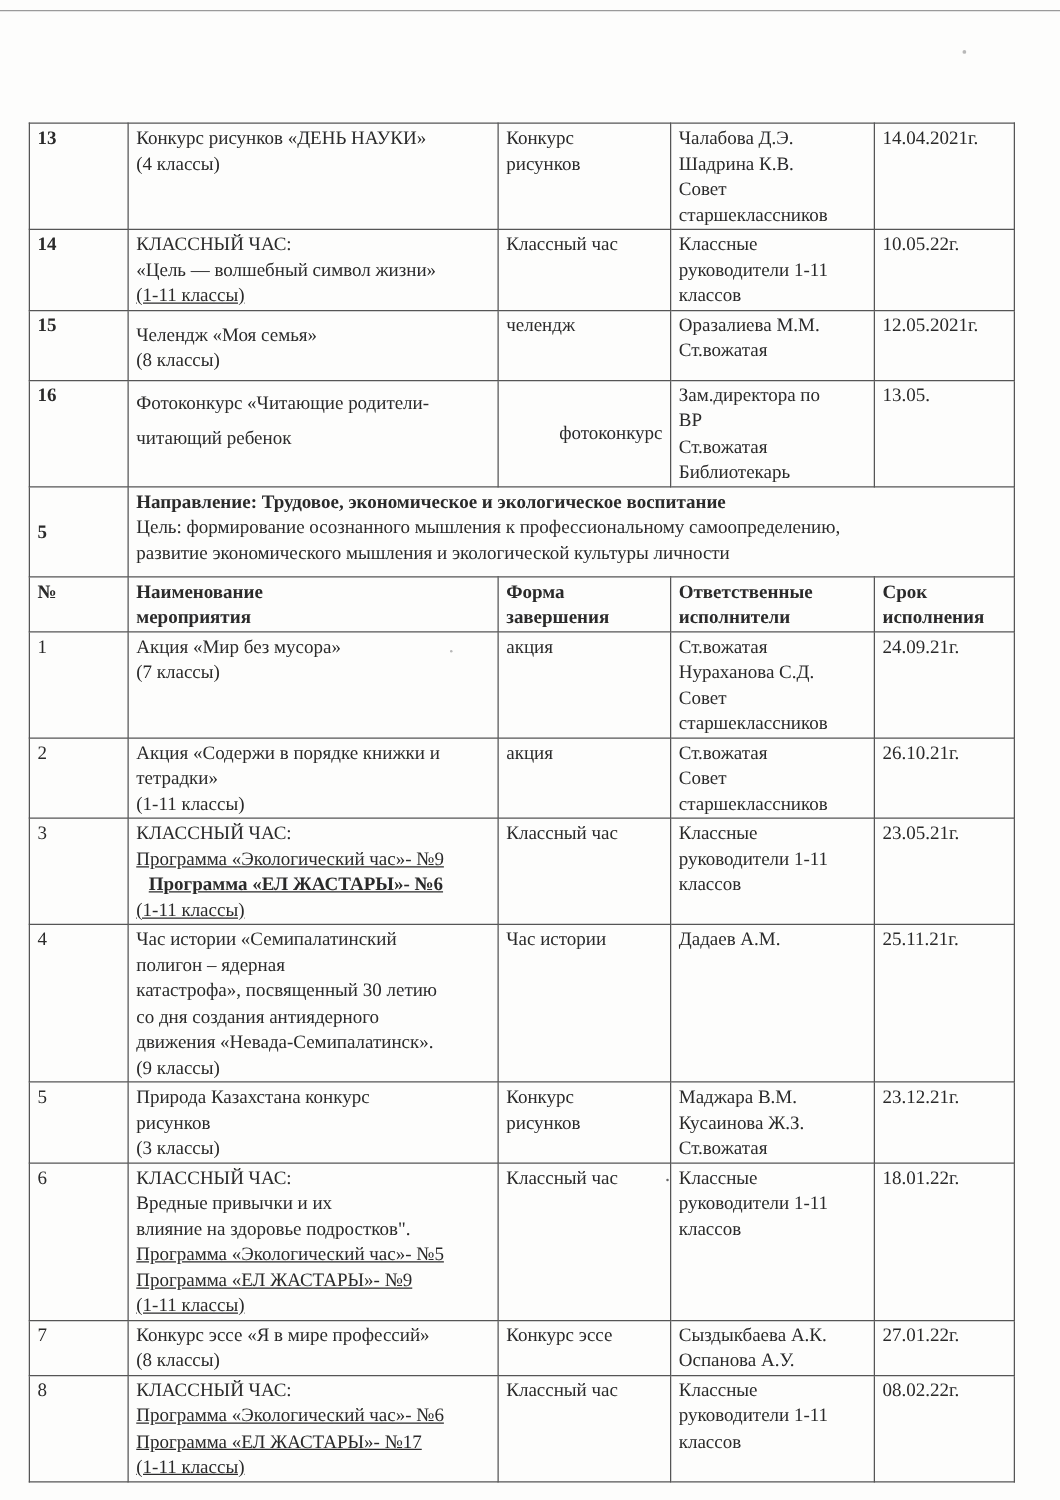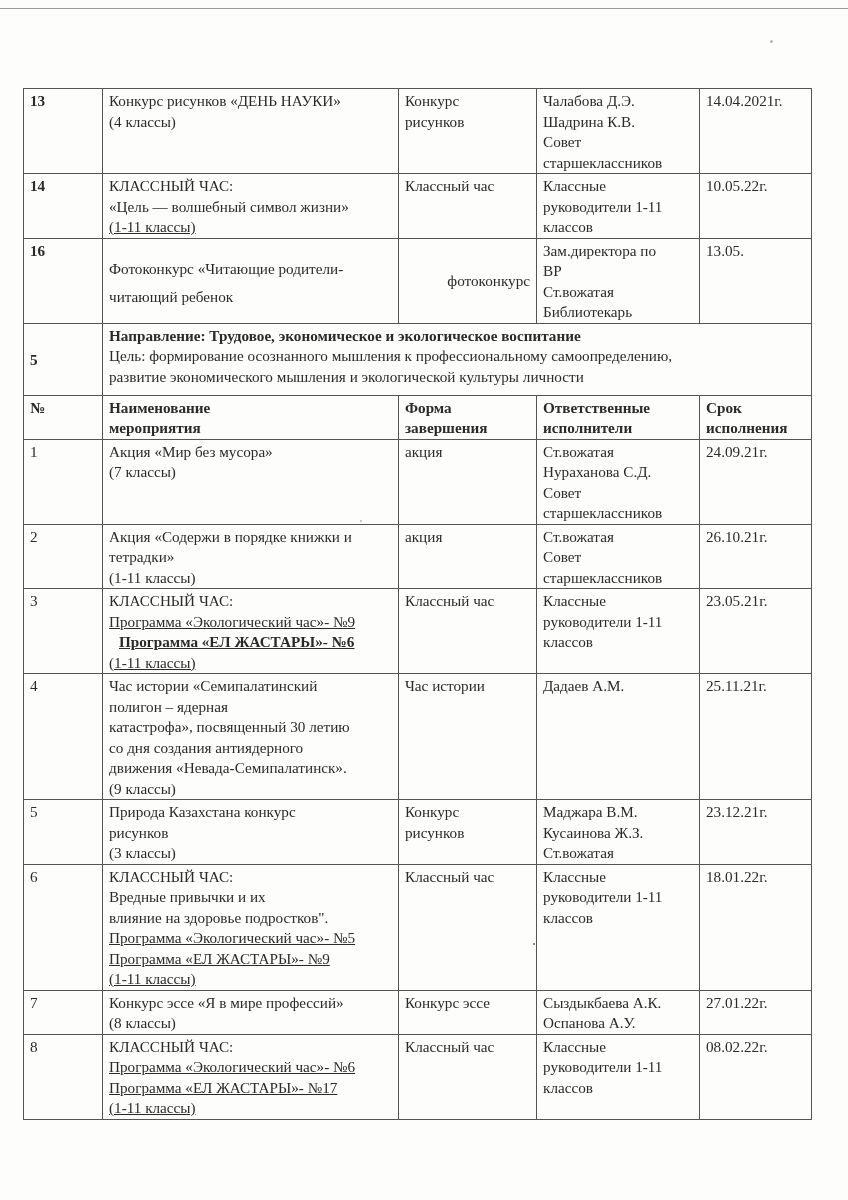--- a/index.html
+++ b/index.html
@@ -8,21 +8,21 @@
     background: #fdfdfc;
     font-family: "Liberation Serif", serif;
     color: #2a2a2a;
   }
   .top-rule {
     position: absolute; left: 0; top: 8px; width: 848px; height: 1px;
     background: #9a9a9a;
   }
   .speck { position: absolute; width: 3px; height: 3px; border-radius: 50%; background: #b8b8b8; }
   table.plan {
-    position: absolute; left: 23px; top: 88px;
+    position: absolute; left: 23px; top: 98px;
     border-collapse: collapse; table-layout: fixed;
     width: 788px;
     font-size: 15.2px; line-height: 20.5px;
   }
   table.plan td {
     border: 1px solid #555;
     vertical-align: top;
     padding: 2px 6px 0 6px;
     word-wrap: break-word;
   }
@@ -88,24 +88,39 @@
         <span class="line">Классный час</span>
       </td>
       <td>
         <span class="line">Классные</span>
         <span class="line">руководители 1-11</span>
         <span class="line">классов</span>
       </td>
       <td>10.05.22г.</td>
     </tr>
 
+    <tr style="height:56px">
+      <td class="b">15</td>
+      <td style="padding-top:10px">
+        <span class="line">Челендж «Моя семья»</span>
+        <span class="line">(8 классы)</span>
+      </td>
+      <td>
+        <span class="line">челендж</span>
+      </td>
+      <td>
+        <span class="line">Оразалиева М.М.</span>
+        <span class="line">Ст.вожатая</span>
+      </td>
+      <td>12.05.2021г.</td>
+    </tr>
 
     <tr style="height:80px">
       <td class="b">16</td>
-      <td style="padding-top:16px">
+      <td style="padding-top:4px">
         <span class="line tall-line">Фотоконкурс «Читающие родители-</span>
         <span class="line tall-line">читающий ребенок</span>
       </td>
       <td class="center-v">
         <span class="line">фотоконкурс</span>
       </td>
       <td>
         <span class="line">Зам.директора по</span>
         <span class="line">ВР</span>
         <span class="line">Ст.вожатая</span>

